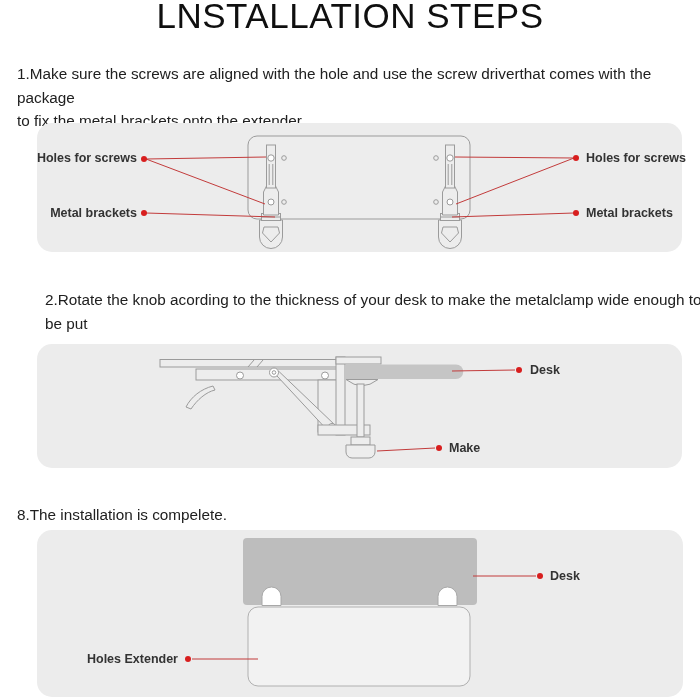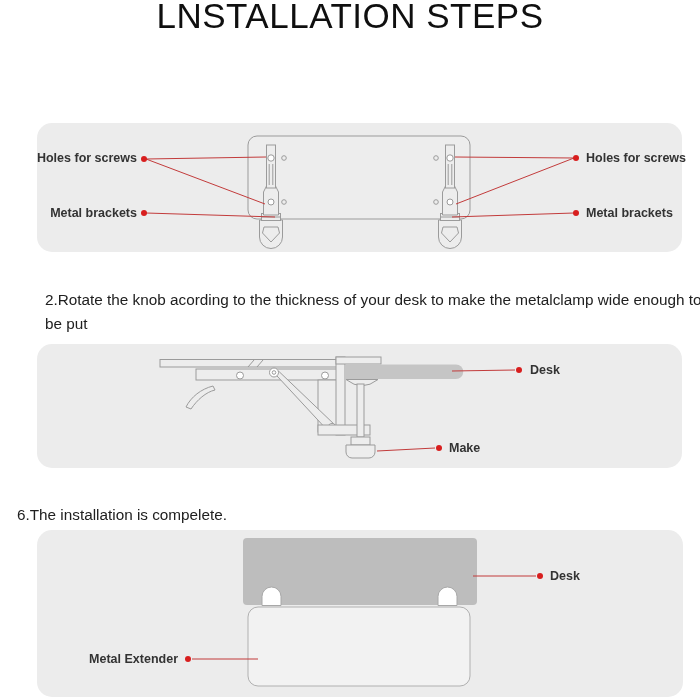--- a/index.html
+++ b/index.html
@@ -25,26 +25,28 @@
     position:absolute;font-size:12.5px;color:#333;white-space:nowrap;line-height:14px;font-weight:bold;
   }
   .lbl.right-align{text-align:right;}
 </style>
 </head>
 <body>
 
 <div class="page-title">LNSTALLATION STEPS</div>
 
 <div class="step-text" style="top:62px;">
+  <div>1.Make sure the screws are aligned with the hole and use the screw driverthat comes with the package</div>
+  <div>to fix the metal brackets onto the extender.</div>
 </div>
 <div class="step-text" style="top:288px;margin-left:28px;">
   <div>2.Rotate the knob acording to the thickness of your desk to make the metalclamp wide enough to be put</div>
 </div>
 <div class="step-text" style="top:503px;">
-  <div>6.The installation is compelete.</div>
+  <div>8.The installation is compelete.</div>
 </div>
 
 <div id="panel1" class="panel"></div>
 <div id="panel2" class="panel"></div>
 <div id="panel3" class="panel"></div>
 
 <svg class="art" width="700" height="700" viewBox="0 0 700 700">
 
   <g stroke="#9b9b9b" fill="none" stroke-width="1">
     <rect x="248" y="136" width="222" height="83" rx="9" fill="#ededed"></rect>
@@ -155,13 +157,13 @@
 
 <div class="lbl right-align" style="right:563px;top:151px;">Holes for screws</div>
 <div class="lbl right-align" style="right:563px;top:206px;">Metal brackets</div>
 <div class="lbl" style="left:586px;top:151px;">Holes for screws</div>
 <div class="lbl" style="left:586px;top:206px;">Metal brackets</div>
 
 <div class="lbl" style="left:530px;top:363px;">Desk</div>
 <div class="lbl" style="left:449px;top:441px;">Make</div>
 
 <div class="lbl" style="left:550px;top:569px;">Desk</div>
-<div class="lbl right-align" style="right:522px;top:652px;">Metal Extender</div>
+<div class="lbl right-align" style="right:522px;top:652px;">Holes Extender</div>
 
 </body></html>

